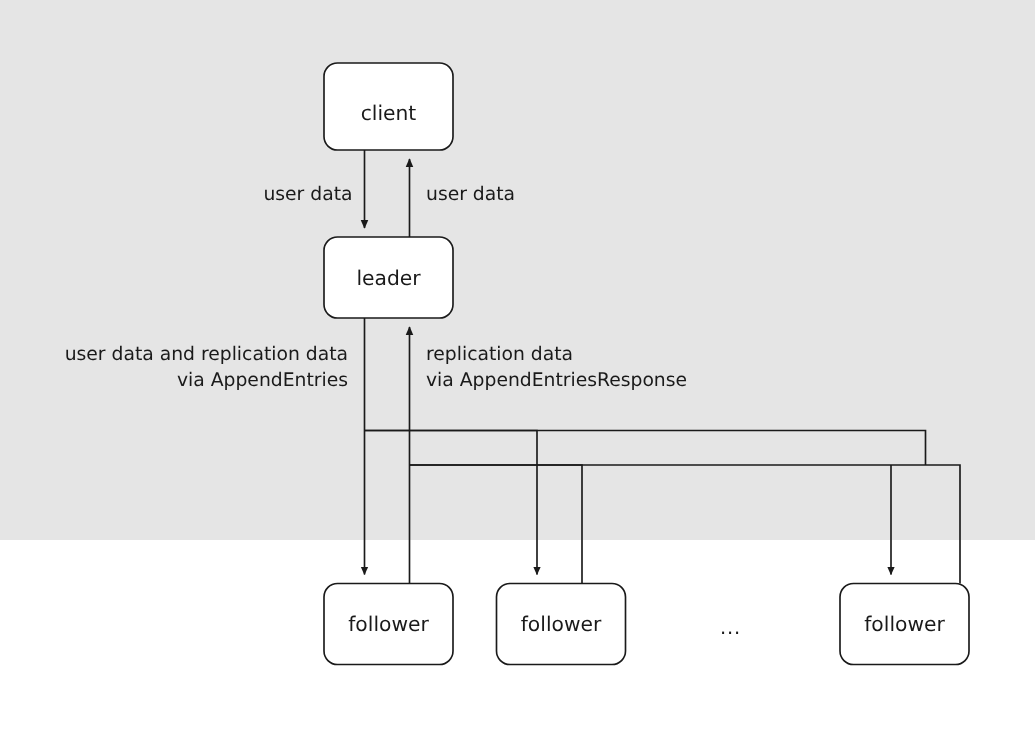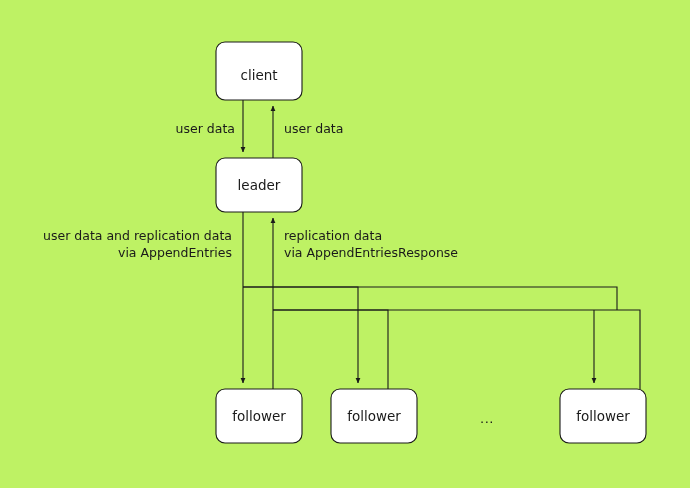--- a/index.html
+++ b/index.html
@@ -9,22 +9,22 @@
   }
   body {
     width: 690px;
     height: 488px;
     font-family: "DejaVu Sans", sans-serif;
     overflow: hidden;
   }
   #diagram-root {
     position: relative;
     width: 690px;
-    height: 488px;
-    background: #bef264;
+    height: 360px;
+    background: #e5e5e5;
   }
   #diagram-svg {
     position: absolute;
     top: 0;
     left: 0;
     width: 690px;
     height: 488px;
   }
   .node-label {
     font-family: "DejaVu Sans", sans-serif;

